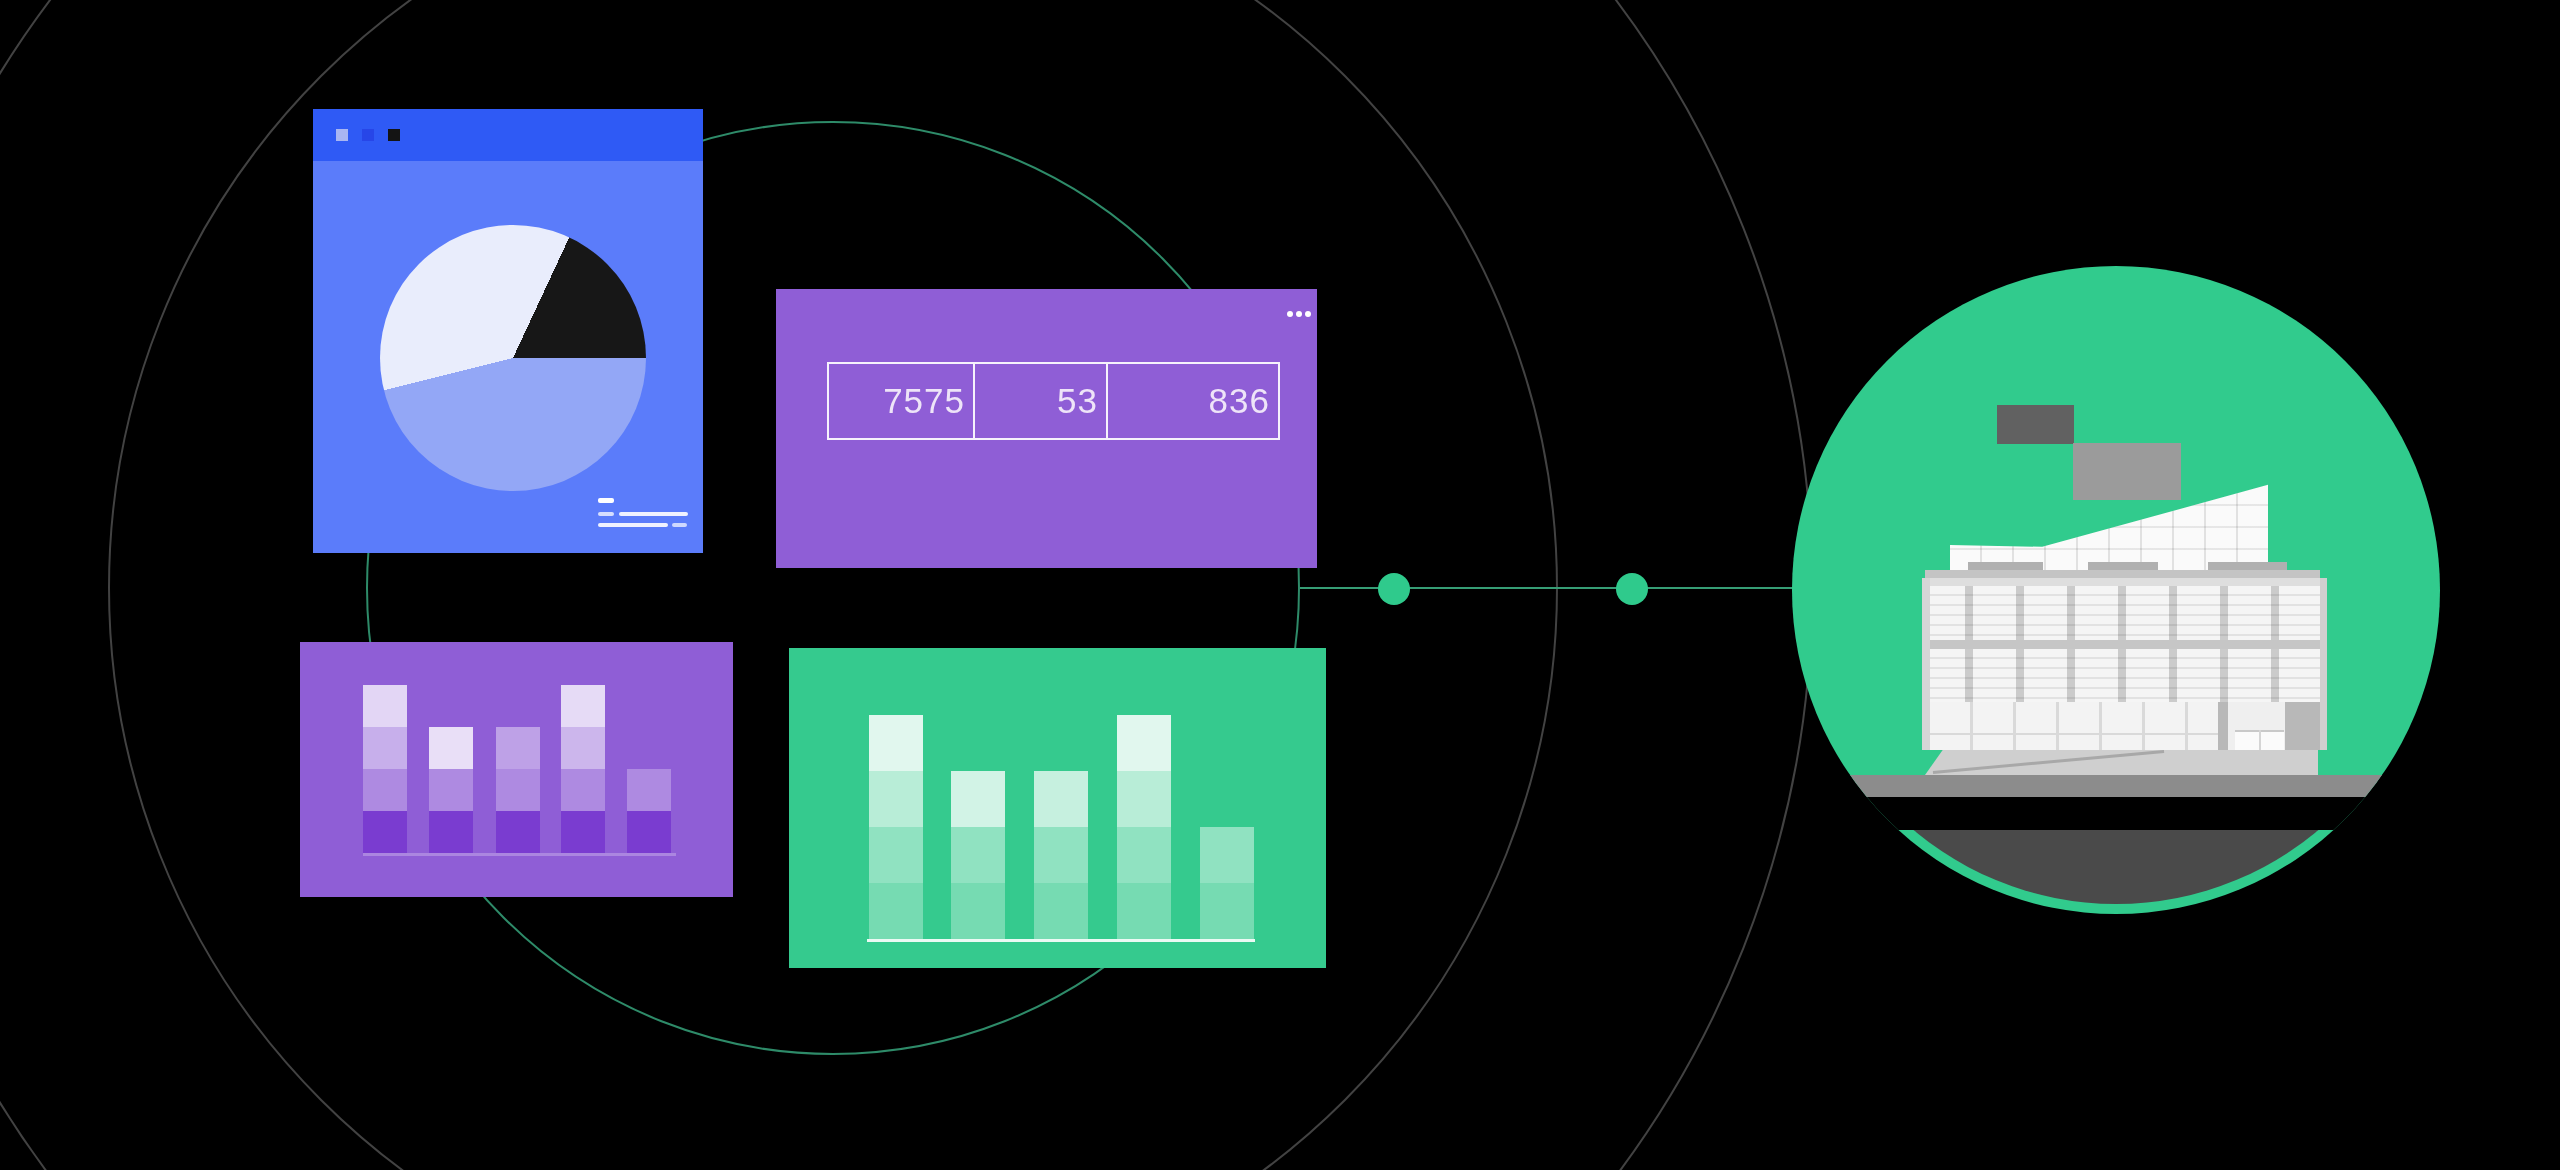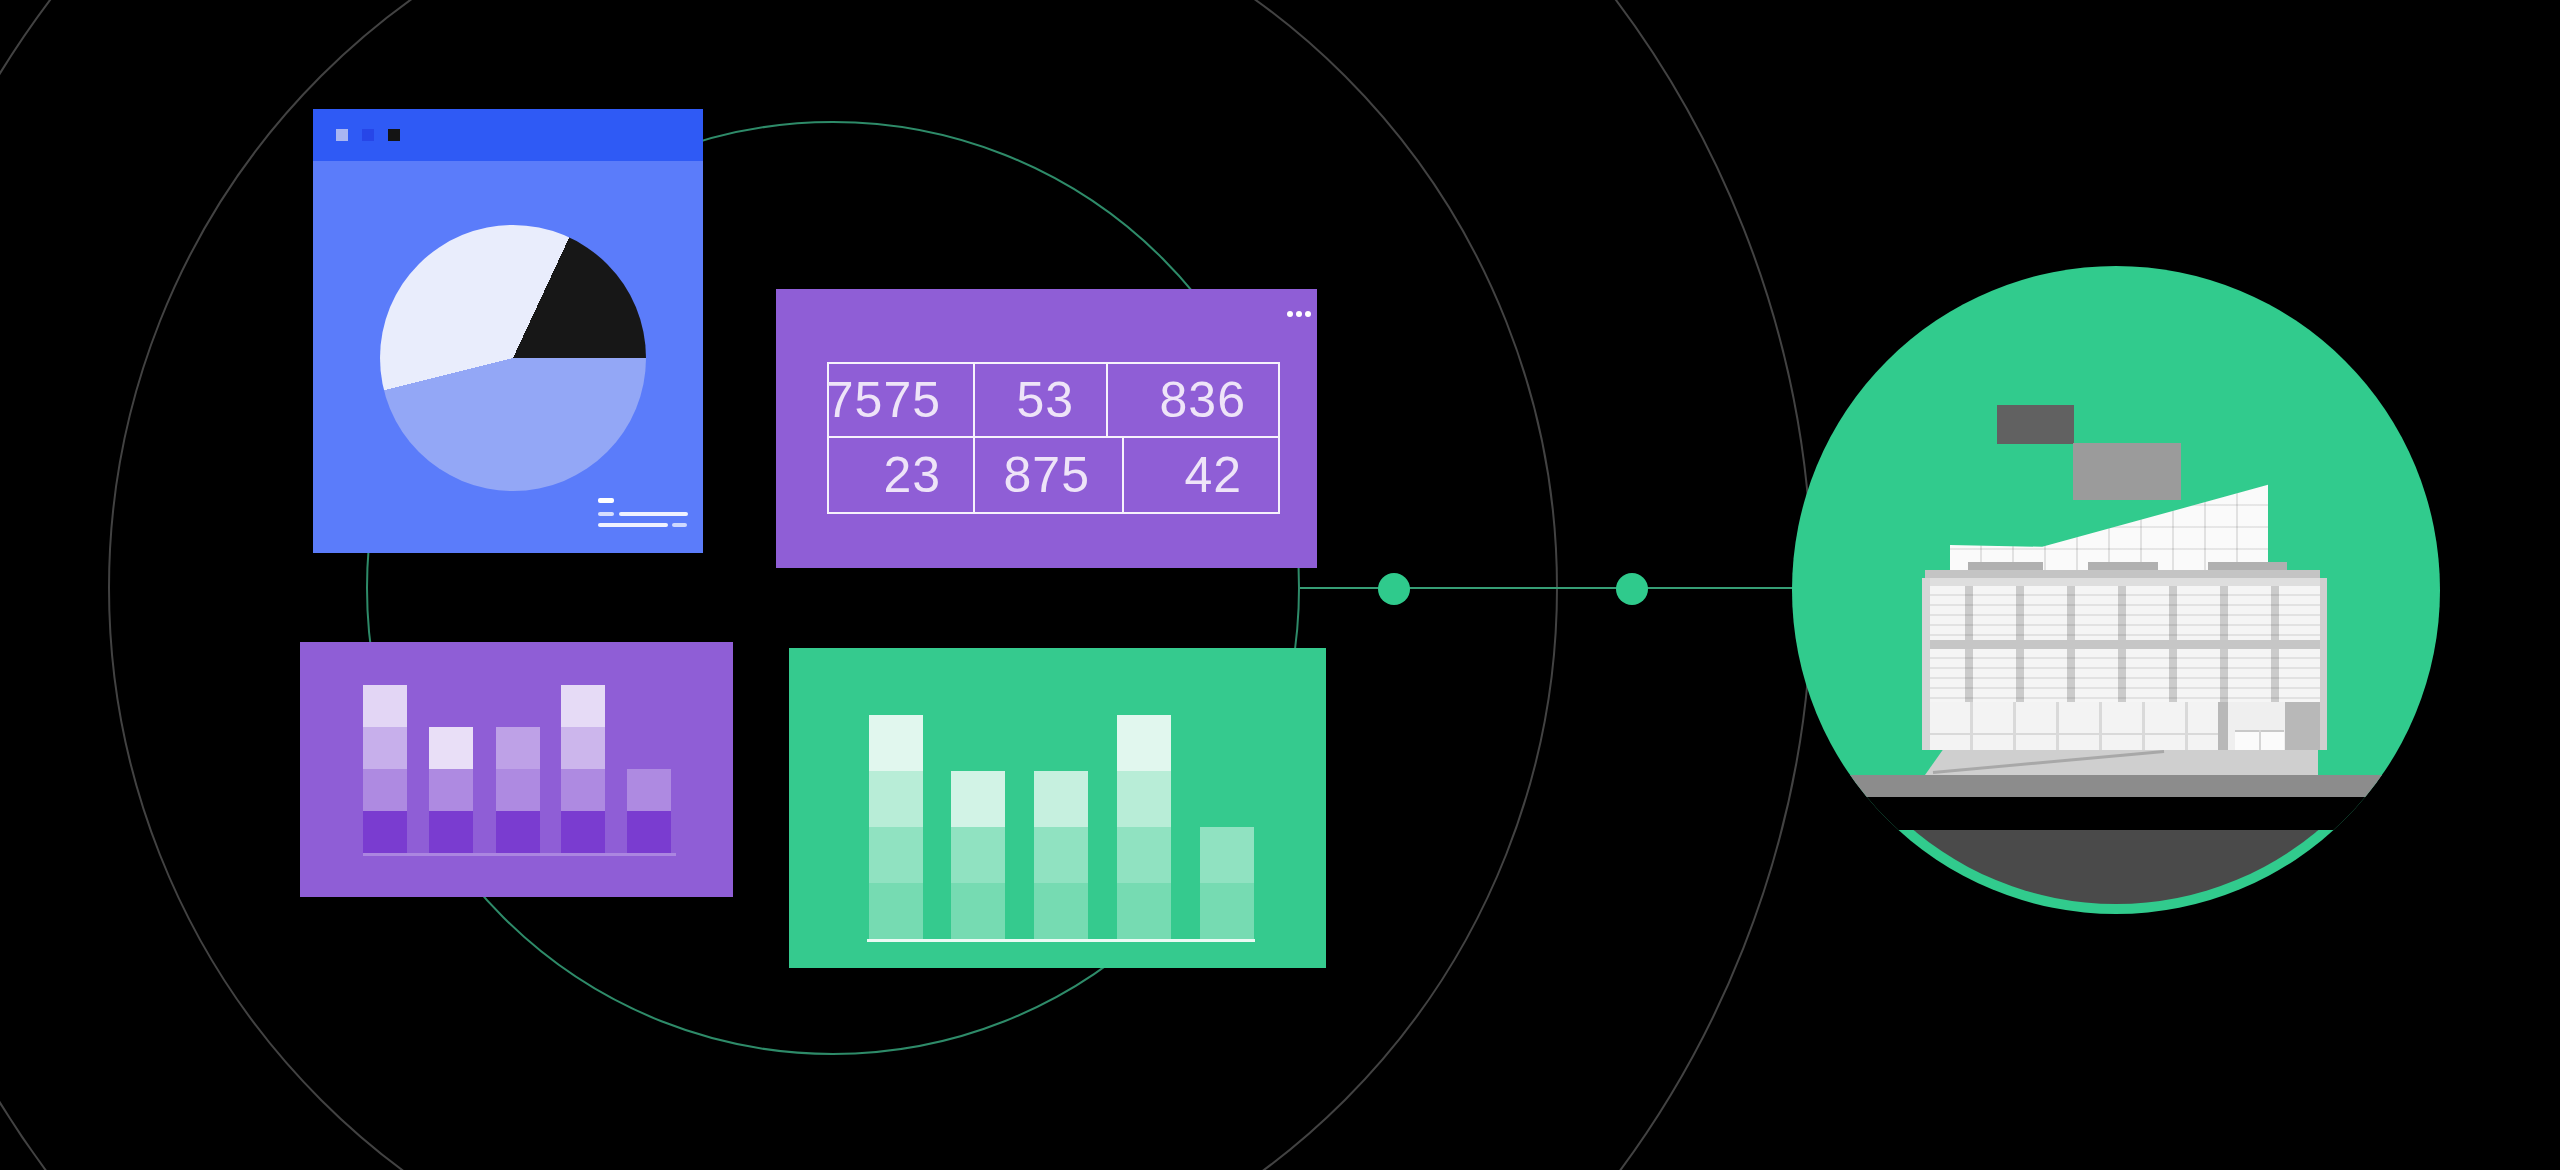--- a/index.html
+++ b/index.html
@@ -12,21 +12,21 @@
   .legline{position:absolute;border-radius:2px;}
   
   .win{position:absolute;}
   .win-titlebar{position:absolute;left:0;top:0;width:100%;}
   .tb-sq{position:absolute;width:12px;height:12px;top:20px;}
   .pie{position:absolute;border-radius:50%;}
   
   .dtable{position:absolute;display:flex;flex-direction:column;}
   .trow{display:flex;}
   .tcell{box-sizing:border-box;height:74px;display:flex;align-items:center;justify-content:flex-end;
-         padding-right:32px;font-size:50px;font-weight:400;letter-spacing:1px;color:#eee4f8;
+         padding-right:8px;font-size:35px;font-weight:400;letter-spacing:1px;color:#eee4f8;
          border-right:2px solid rgba(255,255,255,0.92);border-bottom:2px solid rgba(255,255,255,0.92);}
   .trow .tcell:last-child{border-right:none;}
   .trow:last-child .tcell{border-bottom:none;}
   .dtable{border:2px solid rgba(255,255,255,0.92);}
   .dotmenu{position:absolute;display:flex;gap:3px;}
   .dotmenu span{width:6px;height:6px;border-radius:50%;background:#fff;display:block;}
   
   .bcircle{position:absolute;border-radius:50%;overflow:hidden;}
   .band{background:
      repeating-linear-gradient(to bottom, rgba(0,0,0,0) 0 8px, rgba(0,0,0,0.08) 8px 10px),
@@ -78,25 +78,20 @@
     <div class="dotmenu" style="left:511px;top:22px;">
       <span></span>
         <span></span>
         <span></span>
     </div>
     <div class="dtable" style="left:51px;top:73px;">
       <div class="trow">
         <div class="tcell" style="width:146px;">7575</div>
         <div class="tcell" style="width:133px;">53</div>
         <div class="tcell" style="width:170px;">836</div>
-      </div>
-      <div class="trow">
-        <div class="tcell" style="width:146px;">23</div>
-        <div class="tcell" style="width:149px;">875</div>
-        <div class="tcell" style="width:150px;">42</div>
       </div>
     </div>
   </div>
 
   <div class="panel" style="left: 300px; top: 642px; width: 433px; height: 255px; background: rgb(143, 94, 214);">
       <div class="seg" style="left: 63px; top: 211px; width: 313px; height: 3px; background: rgba(255, 255, 255, 0.25);"></div>
       <div class="seg" style="left: 63px; width: 44px; top: 169px; height: 42px; background: rgb(122, 60, 208);"></div>
       <div class="seg" style="left: 63px; width: 44px; top: 127px; height: 42px; background: rgba(255, 255, 255, 0.28);"></div>
       <div class="seg" style="left: 63px; width: 44px; top: 85px; height: 42px; background: rgba(255, 255, 255, 0.5);"></div>
       <div class="seg" style="left: 63px; width: 44px; top: 43px; height: 42px; background: rgba(255, 255, 255, 0.75);"></div>

